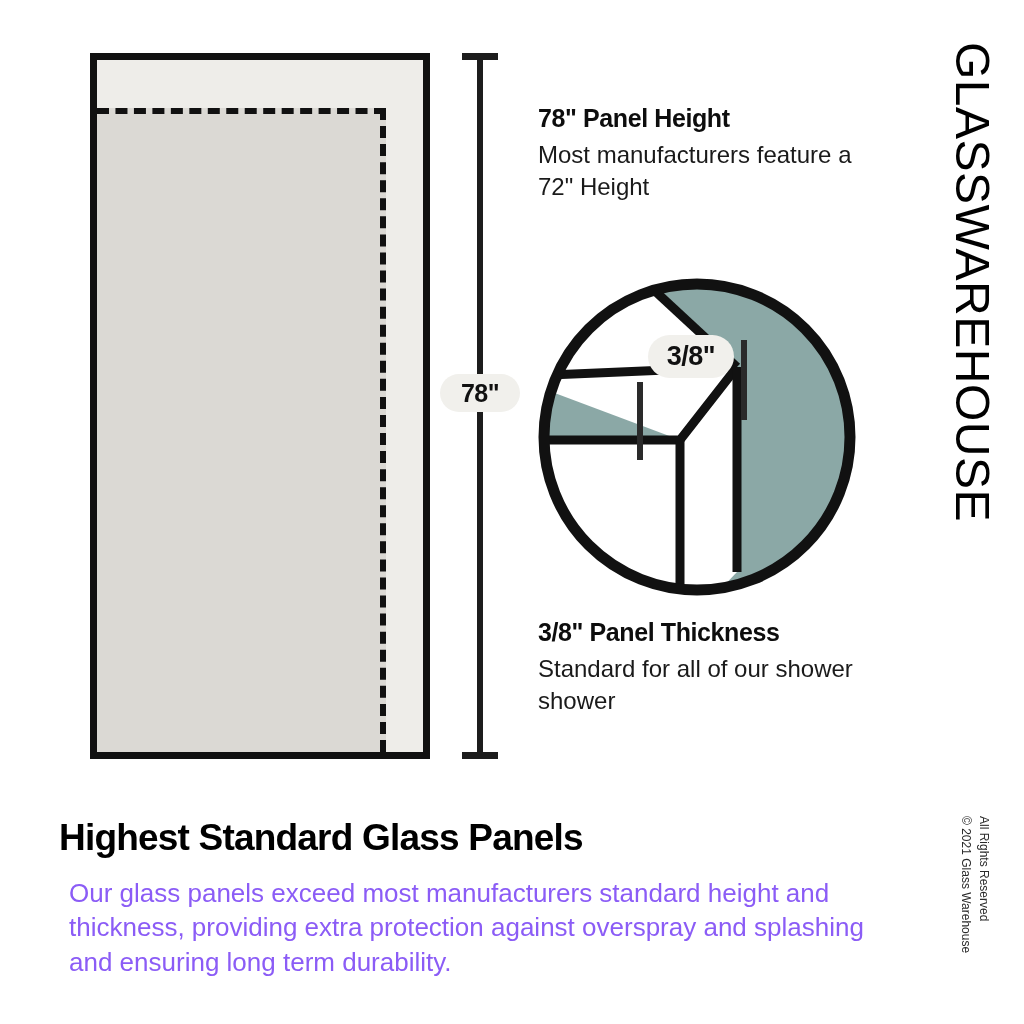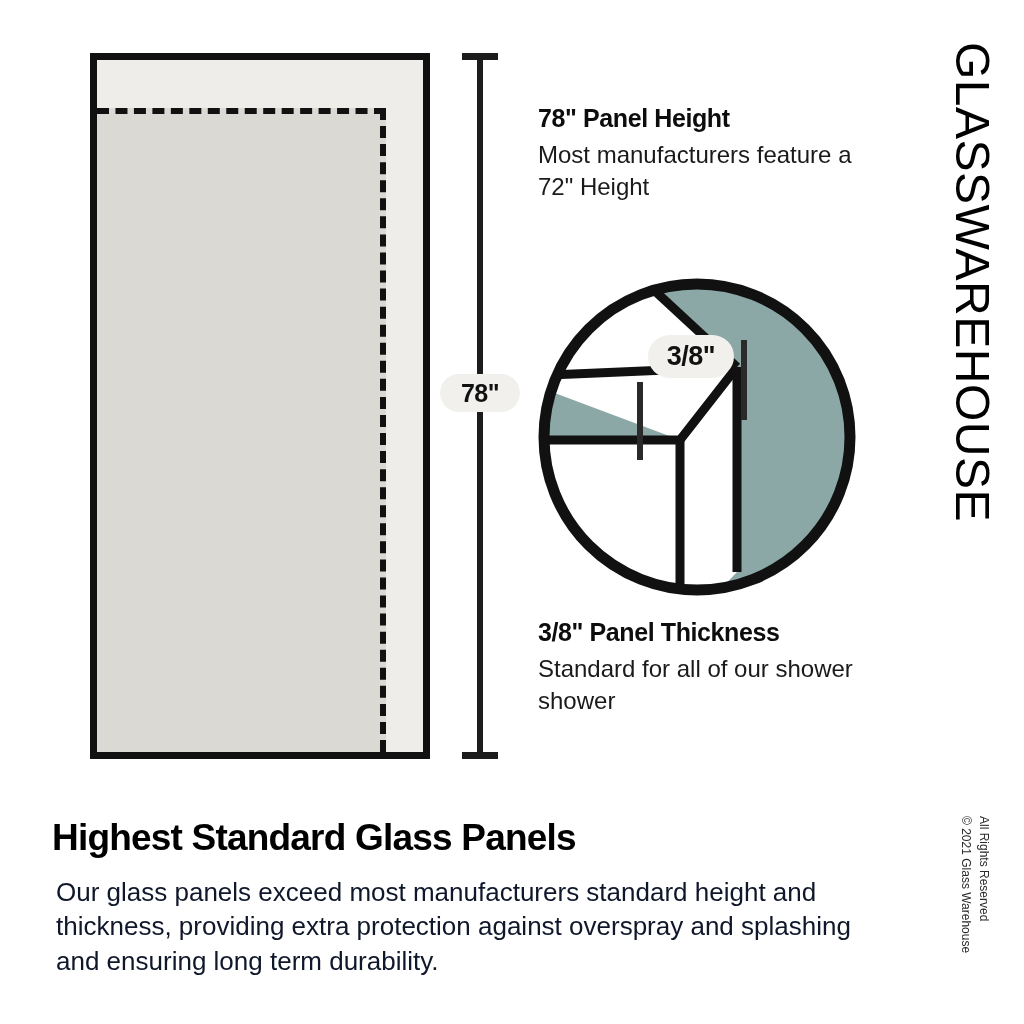--- a/index.html
+++ b/index.html
@@ -182,28 +182,28 @@
     position: absolute;
     left: 52px;
     top: 818px;
     width: 840px;
   }
   #bottom-heading {
     font-size: 37px;
     font-weight: bold;
     letter-spacing: -0.8px;
     color: #000000;
-    margin: 0 0 16px 0;
+    margin: 0 0 16px 7px;
     line-height: 1.1;
   }
   #bottom-paragraph {
     font-size: 26px;
     font-weight: normal;
-    color: #0f172a;
-    margin: 4px;
+    color: #8b5cf6;
+    margin: 17px;
     line-height: 1.33;
   }
 </style>
 </head>
 <body>
 
 <div id="panel-illustration">
   <div id="panel-outer-rect"></div>
   <div id="panel-inner-dashed"></div>
 </div>

